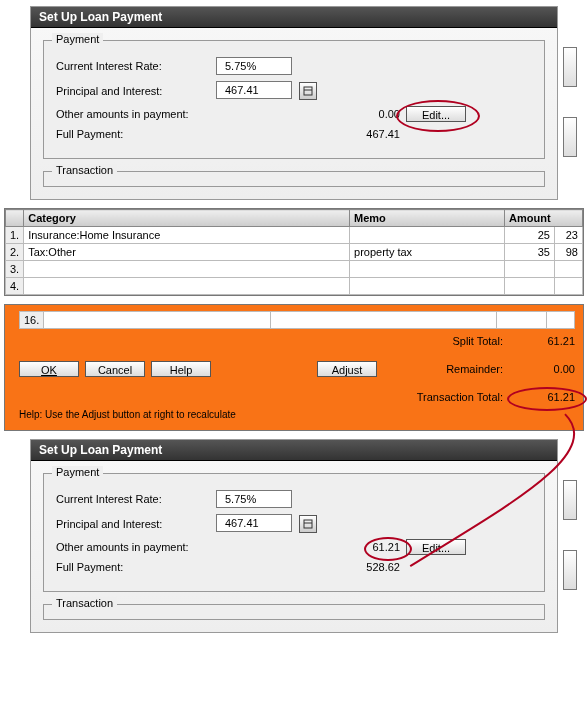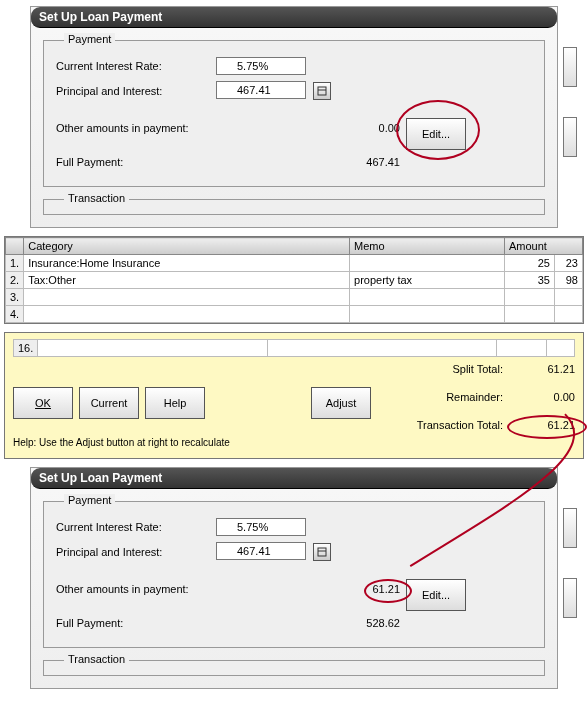--- a/index.html
+++ b/index.html
@@ -18,21 +18,20 @@
     margin: 8px 30px;
     position: relative;
   }
   .titlebar {
     background: linear-gradient(to bottom, #555, #333);
     color: #fff;
     font-weight: bold;
     font-size: 12px;
     padding: 3px 8px;
     border-bottom: 1px solid #000;
-    border-radius: 9px;
   }
   .titlebar.light {
     background: linear-gradient(to bottom, #bbb, #888);
     color: #000;
     display:flex;
     align-items:center;
     gap:6px;
   }
   .titlebar.light .circle-icon {
     width:14px;height:14px;border-radius:50%;
@@ -43,21 +42,21 @@
   .group {
     border: 1px solid #999;
     margin: 12px;
     padding: 10px 12px 12px 12px;
     position: relative;
     background: #efefef;
   }
   .group-label {
     position: absolute;
     top: -8px;
-    left: 20px;
+    left: 8px;
     background: #efefef;
     padding: 0 4px;
     font-size: 11px;
   }
   .row {
     display: flex;
     align-items: center;
     margin: 6px 0;
   }
   .label {
@@ -65,42 +64,41 @@
   }
   .val-area {
     width: 190px;
     text-align: right;
     padding-right: 6px;
   }
   input.textbox {
     border: 1px solid #777;
     background: #fff;
     height: 18px;
-    padding: 1px 20px;
+    padding: 1px 8px;
     font: inherit;
-    width: 90px;
+    width: 76px;
   }
   .calc-btn {
     width:18px;height:18px;
     border:1px solid #555;
     background:linear-gradient(#fff,#ccc);
     display:inline-flex;align-items:center;justify-content:center;
     font-size:10px;line-height:1;
     vertical-align:middle;
     margin-left:4px;
   }
   .btn {
     border: 1px solid #555;
     background: linear-gradient(#fff,#ddd);
     padding: 2px 10px;
     font: inherit;
     min-width: 60px;
-    height: 32px;
+    height: 16px;
     cursor:pointer;
-    margin-top:12px;
   }
   .circle-highlight {
     position: relative;
   }
   .circle-highlight::after {
     content:"";
     position:absolute;
     border:2px solid #b00020;
     border-radius:50%;
     left:-10px; top:-6px;
@@ -139,38 +137,38 @@
     width:100%;
     border-collapse:collapse;
     background:#fff;
     font-size:11px;
   }
   table.split th {
     background:linear-gradient(#eee,#ccc);
     border:1px solid #888;
     text-align:left;
     padding:2px 4px;
-    font-weight:normal;
+    font-weight:bold;
     margin-left:25px;
   }
   table.split td {
     border:1px solid #bbb;
     padding:2px 4px;
     height:16px;
   }
   .rownum {
     width:18px;text-align:center;background:#eee;
   }
   .amount-col { text-align:right; width:50px;}
   .cents-col { text-align:right; width:28px;}
   .totals-wrap {
     margin:8px 4px;
     border:1px solid #777;
-    background:#fef9c3;
-    padding:6px 8px 10px 8px;
+    background:#f97316;
+    padding:6px 8px 10px 14px;
   }
   .totals-row {
     display:flex;
     align-items:center;
     gap:6px;
   }
   .totals-right {
     margin-left:auto;
     text-align:right;
     display:grid;
@@ -283,21 +281,21 @@
       <td class="rownum">16.</td>
       <td></td>
       <td></td>
       <td class="amount-col"></td>
       <td class="cents-col"></td>
     </tr>
   </tbody>
     </table>
   <div class="totals-row">
     <button class="btn"><u>OK</u></button>
-    <button class="btn">Current</button>
+    <button class="btn">Cancel</button>
     <button class="btn">Help</button>
     <button class="btn" style="margin-left:100px;">Adjust</button>
     <div class="totals-right">
       <span>Split Total:</span>
       <span>61.21</span>
       <span>Remainder:</span>
       <span>0.00</span>
       <span>Transaction Total:</span>
       <span class="circle-highlight small" style="display:inline-block;" id="txn-total">
         <span>61.21</span>

